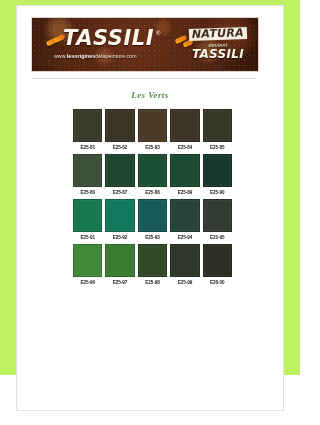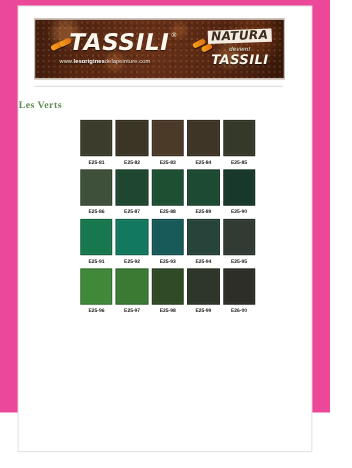--- a/index.html
+++ b/index.html
@@ -12,21 +12,21 @@
     height: 425px;
     overflow: hidden;
     font-family: "Liberation Sans", sans-serif;
   }
 
   
   .viewport {
     position: relative;
     width: 300px;
     height: 375px;
-    background: #ec4899;
+    background: #bef264;
   }
   .page {
     position: absolute;
     left: 17px;
     top: 6px;
     width: 266px;
     height: 404px;
     background: #ffffff;
     box-shadow: 0 0 0 1px #e3e3e3;
   }
@@ -164,22 +164,23 @@
     height: 1px;
     background: #dcdcdc;
   }
 
   
   .section-title {
     position: absolute;
     left: 0;
     top: 84px;
     width: 266px;
-    text-align: left;
+    text-align: center;
     font-family: "Liberation Serif", serif;
+    font-style: italic;
     font-weight: bold;
     font-size: 9px;
     color: #5f8c52;
     letter-spacing: .4px;
   }
 
   
   .grid {
     position: absolute;
     left: 55px;

